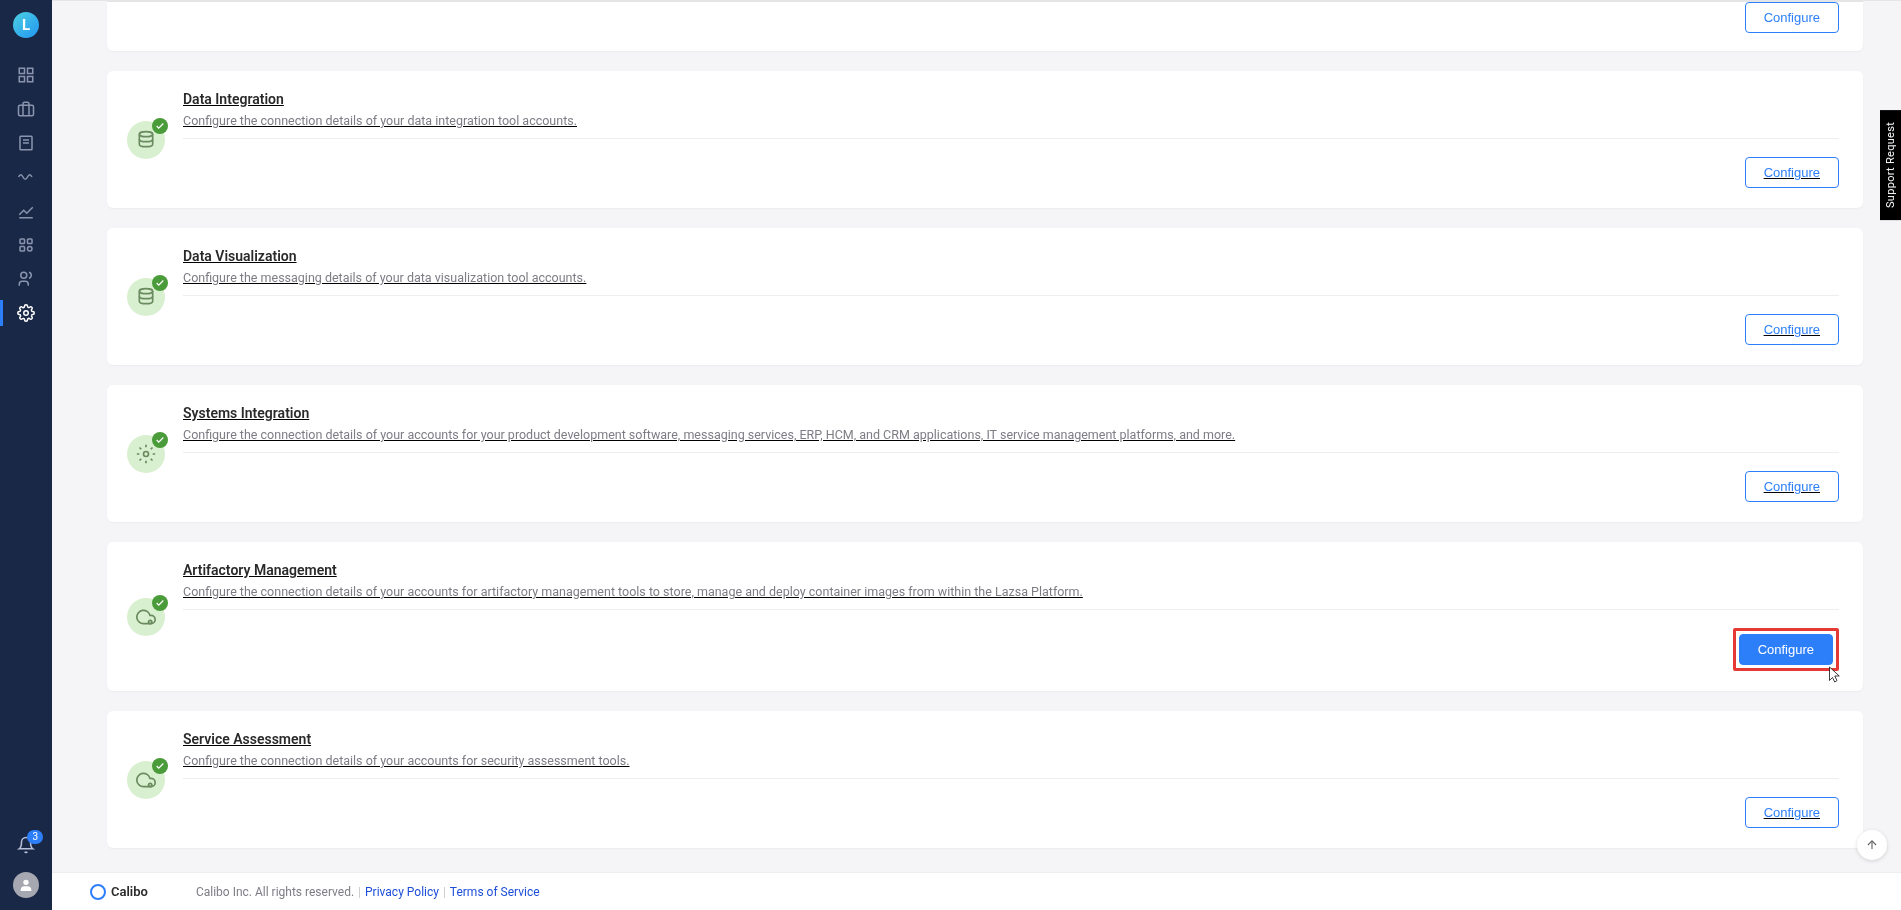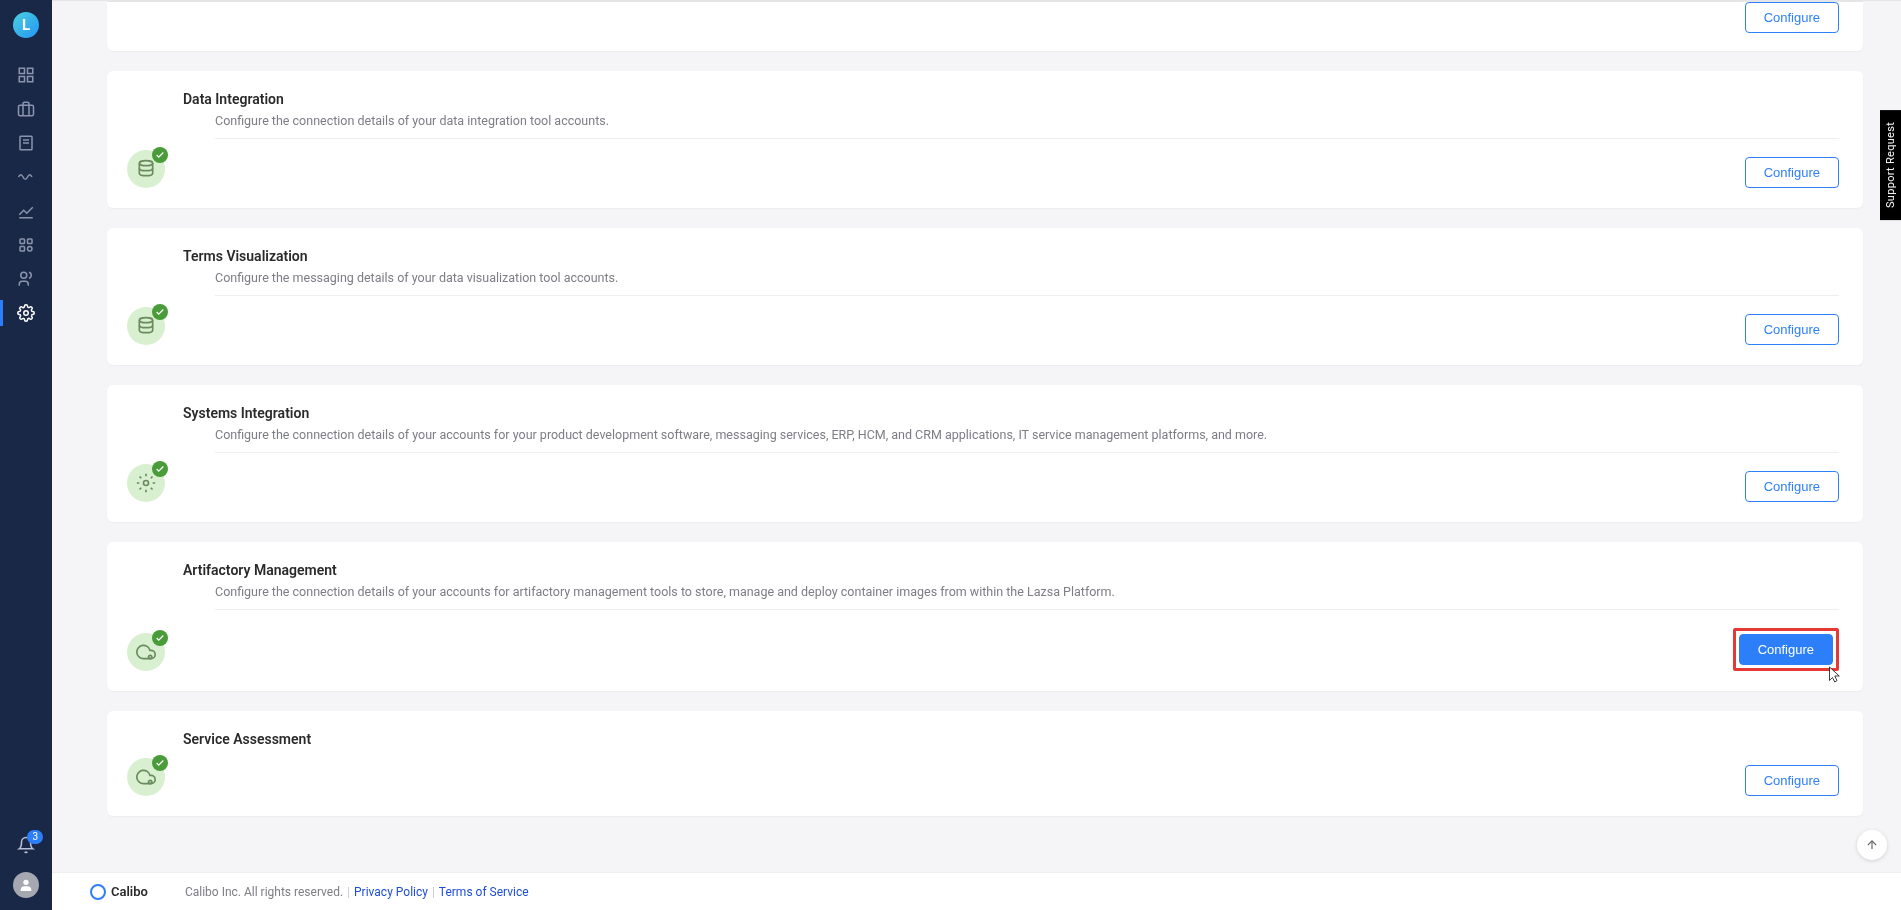--- a/index.html
+++ b/index.html
@@ -109,22 +109,23 @@
 }
 .card {
   background: #fff;
   border-radius: 6px;
   margin-top: 20px;
   padding: 20px 24px 20px 20px;
   box-shadow: 0 1px 2px rgba(0,0,0,0.04);
 }
 .card-top {
   display: flex;
-  align-items: flex-end;
+  align-items: center;
   gap: 18px;
+  text-decoration: underline;
 }
 .card-icon {
   width: 38px;
   height: 38px;
   border-radius: 50%;
   background: #d9f0d0;
   display: flex;
   align-items: center;
   justify-content: center;
   position: relative;
@@ -149,21 +150,20 @@
   font-size: 14px;
   font-weight: 600;
   color: #2a2a2a;
   margin-bottom: 6px;
 }
 .card-desc {
   font-size: 12.5px;
   color: #7d7d85;
   padding-bottom: 10px;
   border-bottom: 1px solid #eceff2;
-  margin-left: 32px;
 }
 .card-action {
   display: flex;
   justify-content: flex-end;
   margin-top: 18px;
 }
 .btn {
   border: 1px solid #2d7ff9;
   background: #fff;
   color: #2d7ff9;
@@ -386,21 +386,21 @@
               <path d="M4 5v6c0 1.66 3.58 3 8 3s8-1.34 8-3V5"></path>
               <path d="M4 11v6c0 1.66 3.58 3 8 3s8-1.34 8-3v-6"></path>
             </svg>
         <span class="check">
               <svg viewBox="0 0 24 24" fill="none" stroke="currentColor" stroke-width="3">
                 <polyline points="20 6 9 17 4 12"></polyline>
               </svg>
             </span>
       </div>
       <div class="card-body">
-        <div class="card-title">Terms Visualization</div>
+        <div class="card-title">Data Visualization</div>
         <div class="card-desc">Configure the messaging details of your data visualization tool accounts.</div>
         <div class="card-action">
               <button class="btn">Configure</button>
             </div>
       </div>
     </div>
       </div>
       <div class="card">
     <div class="card-top">
       <div class="card-icon">
@@ -453,36 +453,37 @@
               <circle cx="17" cy="18" r="2"></circle>
             </svg>
         <span class="check">
               <svg viewBox="0 0 24 24" fill="none" stroke="currentColor" stroke-width="3">
                 <polyline points="20 6 9 17 4 12"></polyline>
               </svg>
             </span>
       </div>
       <div class="card-body">
         <div class="card-title">Service Assessment</div>
+        <div class="card-desc">Configure the connection details of your accounts for security assessment tools.</div>
         <div class="card-action">
               <button class="btn">Configure</button>
             </div>
       </div>
     </div>
       </div>
     </div>
 
 </div>
 
 <div class="footer">
   <div class="footer-logo">
     <span class="footer-logo-icon"></span>
     <span>Calibo</span>
   </div>
-  <span style="margin-left:33px;">Calibo Inc. All rights reserved.</span>
+  <span style="margin-left:44px;">Calibo Inc. All rights reserved.</span>
   <span class="sep">|</span>
   <a>Privacy Policy</a>
   <span class="sep">|</span>
   <a>Terms of Service</a>
 </div>
 
 <div class="support-tab">Support Request</div>
 
 <div class="scroll-top">
   <svg viewBox="0 0 24 24" fill="none" stroke="currentColor" stroke-width="2">

